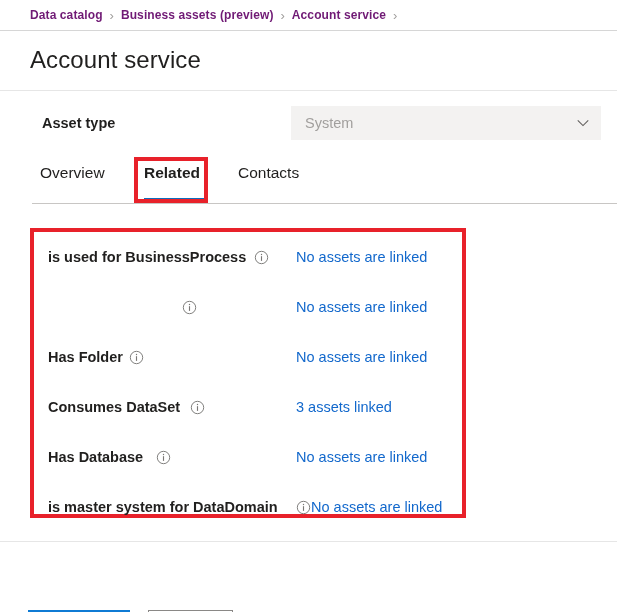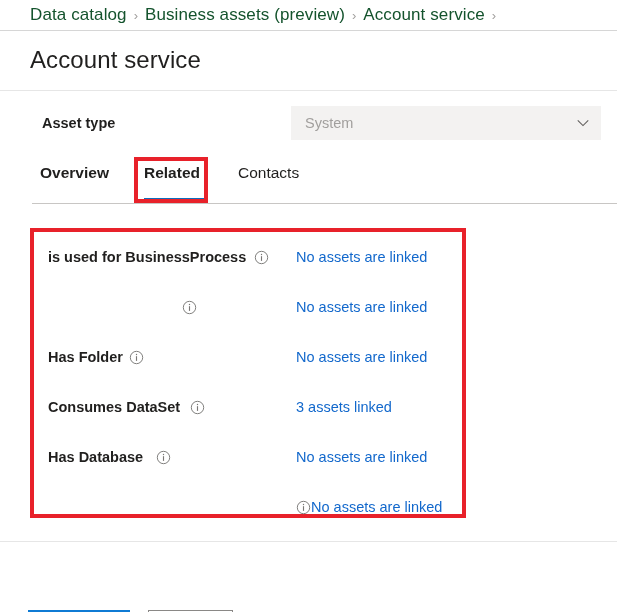--- a/index.html
+++ b/index.html
@@ -22,25 +22,26 @@
     position: absolute;
     left: 0; top: 0;
     width: 617px; height: 31px;
     display: flex;
     align-items: center;
     padding-left: 30px;
     box-sizing: border-box;
     border-bottom: 1px solid #d6d6d6;
   }
   .crumb {
-    color: #14532d;
-    font-size: 17px;
+    color: #701a75;
+    font-size: 12px;
     letter-spacing: 0.1px;
     white-space: nowrap;
     cursor: pointer;
+    font-weight: bold;
   }
   .crumb-sep {
     color: #a19f9d;
     font-size: 13px;
     margin: 0 7px;
     line-height: 1;
     user-select: none;
   }
 
   
@@ -108,21 +109,21 @@
     background: #c8c6c4;
   }
   .tab {
     position: absolute;
     top: 4px;
     font-size: 15.5px;
     color: #201f1e;
     cursor: pointer;
     white-space: nowrap;
   }
-  .tab-overview { left: 40px; font-weight: 700; }
+  .tab-overview { left: 40px; font-weight: 400; }
   .tab-related  { left: 144px; font-weight: 700; }
   .tab-contacts { left: 238px; font-weight: 400; }
   .tab-active-bar {
     position: absolute;
     left: 144px; top: 38px;
     width: 64px; height: 4px;
     background: #0f6cbd;
   }
   .tab-highlight {
     position: absolute;
@@ -297,20 +298,21 @@
       <svg viewBox="0 0 16 16" width="15" height="15">
           <circle cx="8" cy="8" r="6.6" fill="none" stroke="#797775" stroke-width="1"></circle>
           <circle cx="8" cy="4.8" r="0.75" fill="#797775"></circle>
           <rect x="7.4" y="6.6" width="1.2" height="5" fill="#797775"></rect>
         </svg>
     </span>
     <span class="rel-link" style="left: 262px;">No assets are linked</span>
   </div>
 
   <div class="rel-row" style="top: 264px;">
+    <span class="rel-label">is master system for DataDomain</span>
     <span class="rel-info" style="left: 262px;">
       <svg viewBox="0 0 16 16" width="15" height="15">
           <circle cx="8" cy="8" r="6.6" fill="none" stroke="#797775" stroke-width="1"></circle>
           <circle cx="8" cy="4.8" r="0.75" fill="#797775"></circle>
           <rect x="7.4" y="6.6" width="1.2" height="5" fill="#797775"></rect>
         </svg>
     </span>
     <span class="rel-link" style="left: 277px;">No assets are linked</span>
   </div>
 

